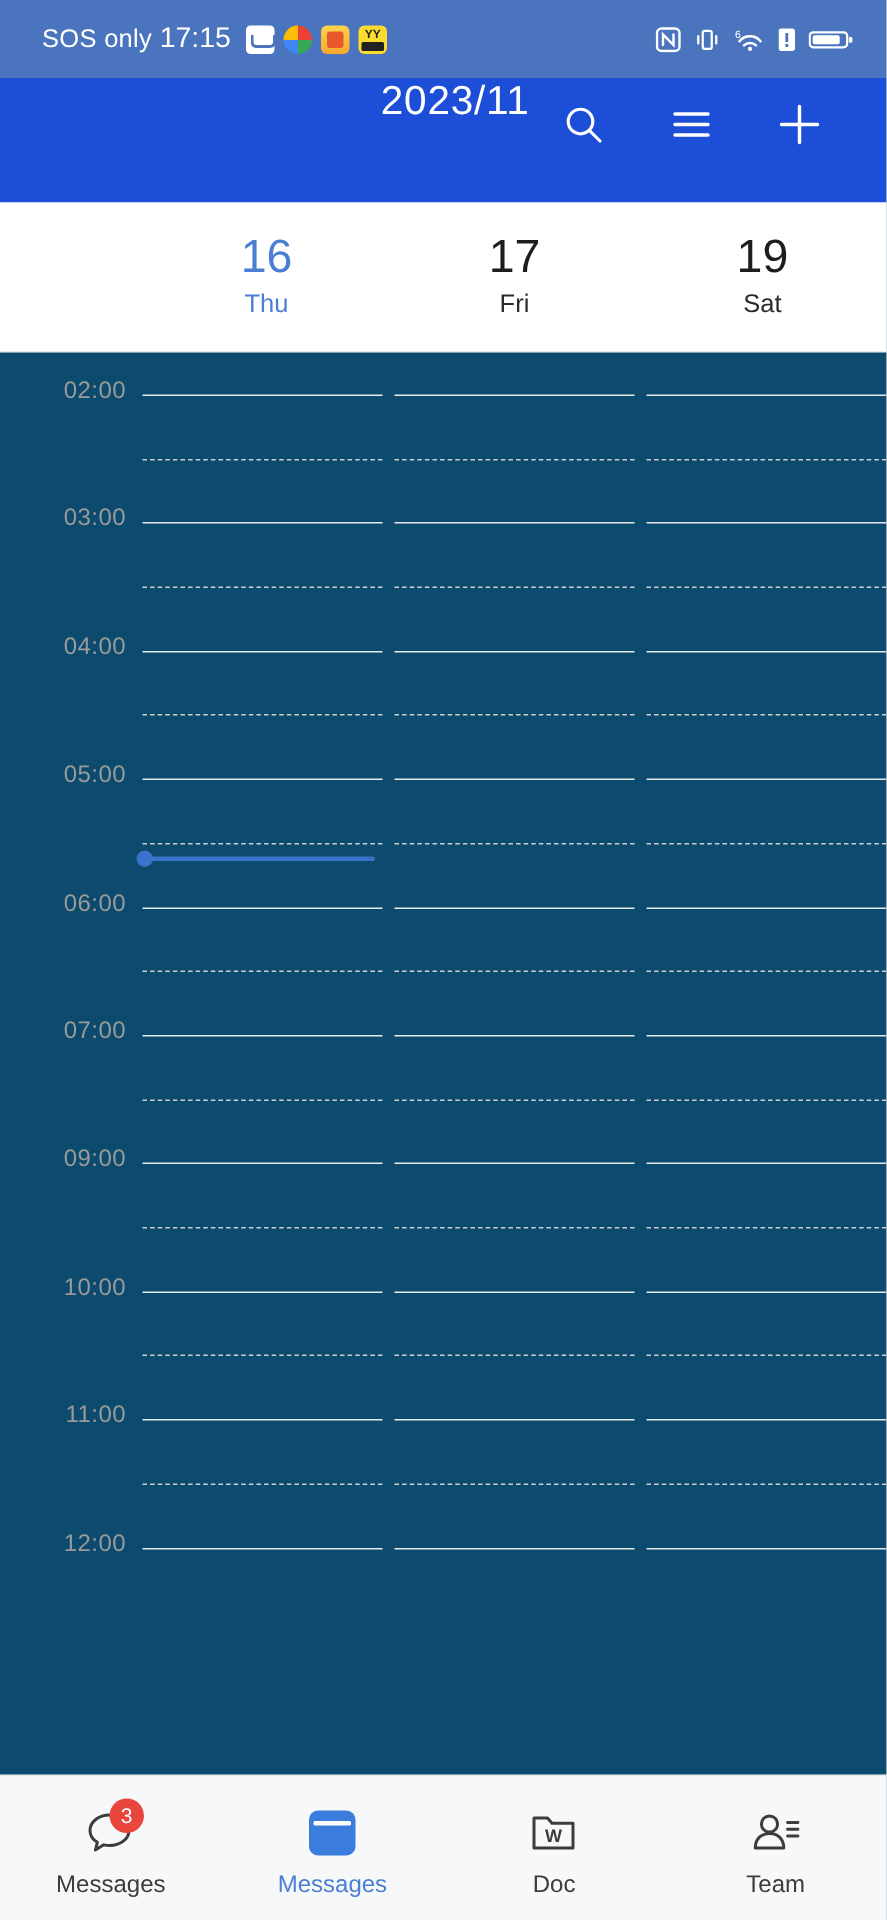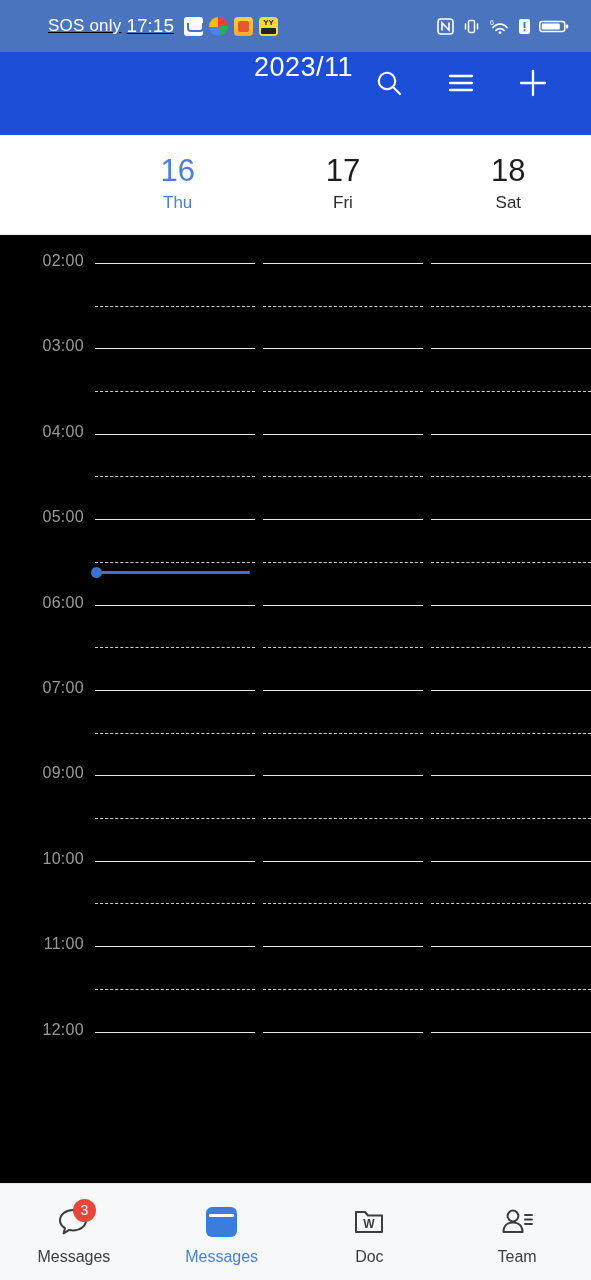--- a/index.html
+++ b/index.html
@@ -8,21 +8,21 @@
     font-family:"Liberation Sans", sans-serif;
     background:#ffffff;
     overflow:hidden;
   }
   #app { position:relative; width:591px; height:1280px; display:flex; flex-direction:column; }
 
   
   .statusbar {
     height:52px; background:#4a74be;
     display:flex; align-items:center; justify-content:space-between;
-    padding:0 22px 0 48px; flex:0 0 auto;text-decoration:underline;
+    padding:0 22px 0 28px; flex:0 0 auto;
   }
   .sb-left { display:flex; align-items:center; gap:7px; }
   .sb-carrier { color:#ffffff; font-size:17px; letter-spacing:.2px; }
   .sb-time { color:#ffffff; font-size:19px; font-weight:400; margin-left:-2px; }
   .sb-notifs { display:flex; align-items:center; gap:6px; margin-left:3px; }
   .nicon { width:19px; height:19px; border-radius:4px; display:block; position:relative; }
   .nicon.mail { background:#ffffff; border-radius:3px; }
   .nicon.mail::after {
     content:""; position:absolute; left:3px; top:6px; width:13px; height:7px;
     border-left:2px solid #4a74be; border-right:2px solid #4a74be;
@@ -75,21 +75,21 @@
   .daycol {
     flex:1; display:flex; flex-direction:column; align-items:center;
     justify-content:center; cursor:pointer; padding-bottom:4px;
   }
   .daycol .dnum { font-size:31px; line-height:38px; color:#1d1d1d; font-weight:400; }
   .daycol .dname { font-size:17px; line-height:22px; color:#2b2b2b; margin-top:2px; }
   .daycol.today .dnum { color:#4a7fd4; }
   .daycol.today .dname { color:#4a7fd4; }
 
   
-  .gridwrap { flex:1; position:relative; background:#000000; overflow:hidden; }
+  .gridwrap { flex:1; position:relative; background:#0c4a6e; overflow:hidden; }
   .grid { position:relative; width:591px; }
   .hourrow { position:relative; height:85.4px; }
   .hourlabel {
     position:absolute; left:0; width:84px; text-align:right;
     font-size:16px; color:#9a9a9a; top:-11px; letter-spacing:.3px;
   }
   .lines { position:absolute; left:95px; right:0; top:0; display:flex; gap:8px; }
   .lines .seg { flex:1; height:0; }
   .line-solid .seg { border-top:1px solid #eaeaea; }
   .line-dash { position:absolute; left:95px; right:0; top:42.7px; display:flex; gap:8px; }
@@ -224,21 +224,21 @@
     <div class="day-cols">
       <div class="daycol today">
         <span class="dnum">16</span>
         <span class="dname">Thu</span>
       </div>
       <div class="daycol">
         <span class="dnum">17</span>
         <span class="dname">Fri</span>
       </div>
       <div class="daycol">
-        <span class="dnum">18</span>
+        <span class="dnum">19</span>
         <span class="dname">Sat</span>
       </div>
     </div>
   </div>
 
   <div class="gridwrap">
     <div class="grid" id="grid">
         <div class="hourrow" style="margin-top: 28px;">
           <div class="hourlabel">02:00</div>
           <div class="lines line-solid">

